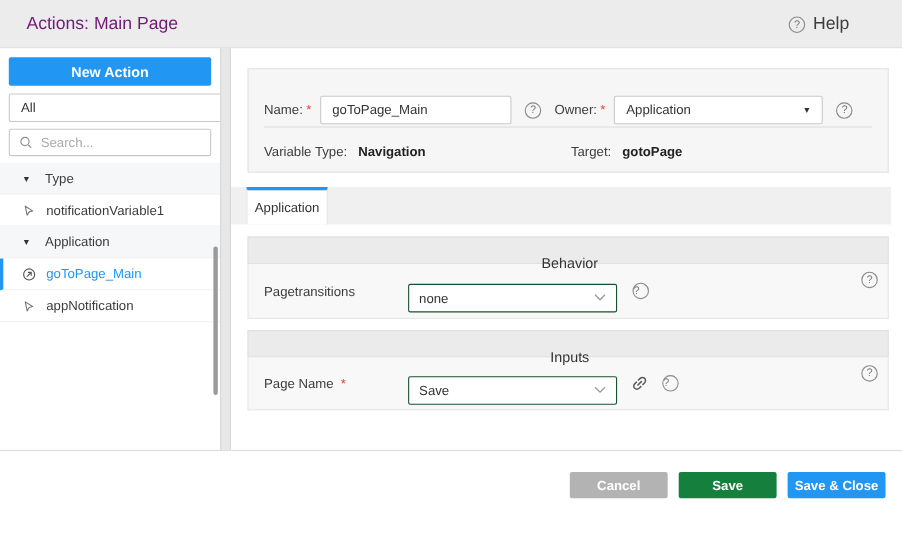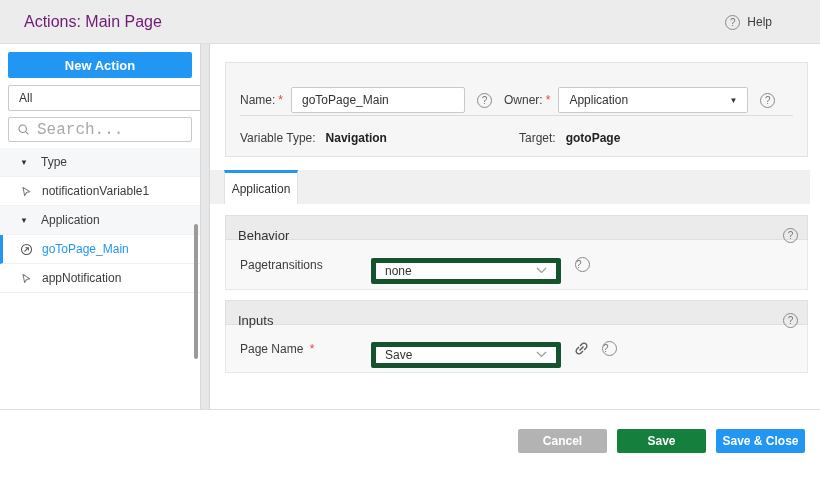--- a/index.html
+++ b/index.html
@@ -18,21 +18,21 @@
   .app-title { font-size:16px; color:#701a75; margin-left:24px; }
   .help-link {
     position:absolute; right:48px; top:0; height:44px;
     display:flex; align-items:center; gap:7px; cursor:pointer;
   }
   .help-circle {
     width:15px; height:15px; border:1px solid #8a8a8a; border-radius:50%;
     color:#777; font-size:10px; line-height:13px; text-align:center;
     display:inline-block; flex:0 0 auto;
   }
-  .help-text { font-size:12px; color:#3c3c3c; }
+  .help-text { font-size:16px; color:#3c3c3c; }
 
   
   .sidebar {
     position:absolute; left:0; top:44px; width:200px; height:386px;
     background:#fff;
   }
   .v-divider {
     position:absolute; left:200px; top:44px; width:10px; height:386px;
     background:#e7e7e7; border-left:1px solid #d8d8d8; border-right:1px solid #d8d8d8;
   }
@@ -49,21 +49,21 @@
   }
   .filter-select .caret { margin-left:auto; font-size:8px; color:#333; }
   .search-box {
     position:absolute; left:8px; top:73px; width:184px; height:25px;
     background:#fff; border:1px solid #c9c9c9; border-radius:2px;
     display:flex; align-items:center; padding:0 8px;
   }
   .search-box svg { flex:0 0 auto; }
   .search-box input {
     border:none; outline:none; width:100%; margin-left:7px;
-    font-size:16px; color:#000000; font-family:Liberation Mono, monospace;
+    font-size:12px; color:#000000; font-family:Liberation Sans, sans-serif;
   }
   .search-box input::placeholder { color:#a9a9a9; }
   .tree { position:absolute; left:0; top:104px; width:200px; }
   .tree-row {
     height:29px; display:flex; align-items:center;
     border-bottom:1px solid #f0f0f0; cursor:pointer; background:#fff;
   }
   .tree-row.group { background:#f6f7f8; padding-left:20px; }
   .tree-row.item  { padding-left:20px; }
   .tree-row.selected { border-left:3px solid #2196f3; padding-left:17px; }
@@ -123,32 +123,32 @@
     display:flex; align-items:center; justify-content:center;
     color:#333; cursor:pointer;
   }
 
   .section { position:absolute; left:15px; width:583px; }
   .section.behavior { top:171px; }
   .section.inputs   { top:256px; }
   .section-header {
     height:25px; background:#ebebeb; border:1px solid #e0e0e0;
     display:flex; align-items:center; padding:16px 9px 0 12px;
-    font-size:13px; color:#333;
+    font-size:13px; color:#333;flex-direction:column;
   }
   .section-header .help-circle { margin-left:auto; }
   .section-body {
     background:#f8f8f8; border:1px solid #e8e8e8; border-top:none;
     display:flex; align-items:center; padding-left:14px;
   }
   .section.behavior .section-body { height:50px; }
   .section.inputs   .section-body { height:48px; }
   .field-label { width:131px; color:#3c3c3c; }
   .dropdown {
-    width:190px; height:26px; background:#fff; border:5px solid #14532d;
+    width:190px; height:26px; background:#fff; border:1px solid #14532d;
     border-radius:2px; display:flex; align-items:center; padding:0 9px;
     cursor:pointer;
     margin-top:12px;
   }
   .dropdown .chev { margin-left:auto; display:flex; }
   .icon-btn { margin-left:12px; display:flex; align-items:center; cursor:pointer; }
 
   
   .footer {
     position:absolute; left:0; top:409px; width:820px; height:66px;

